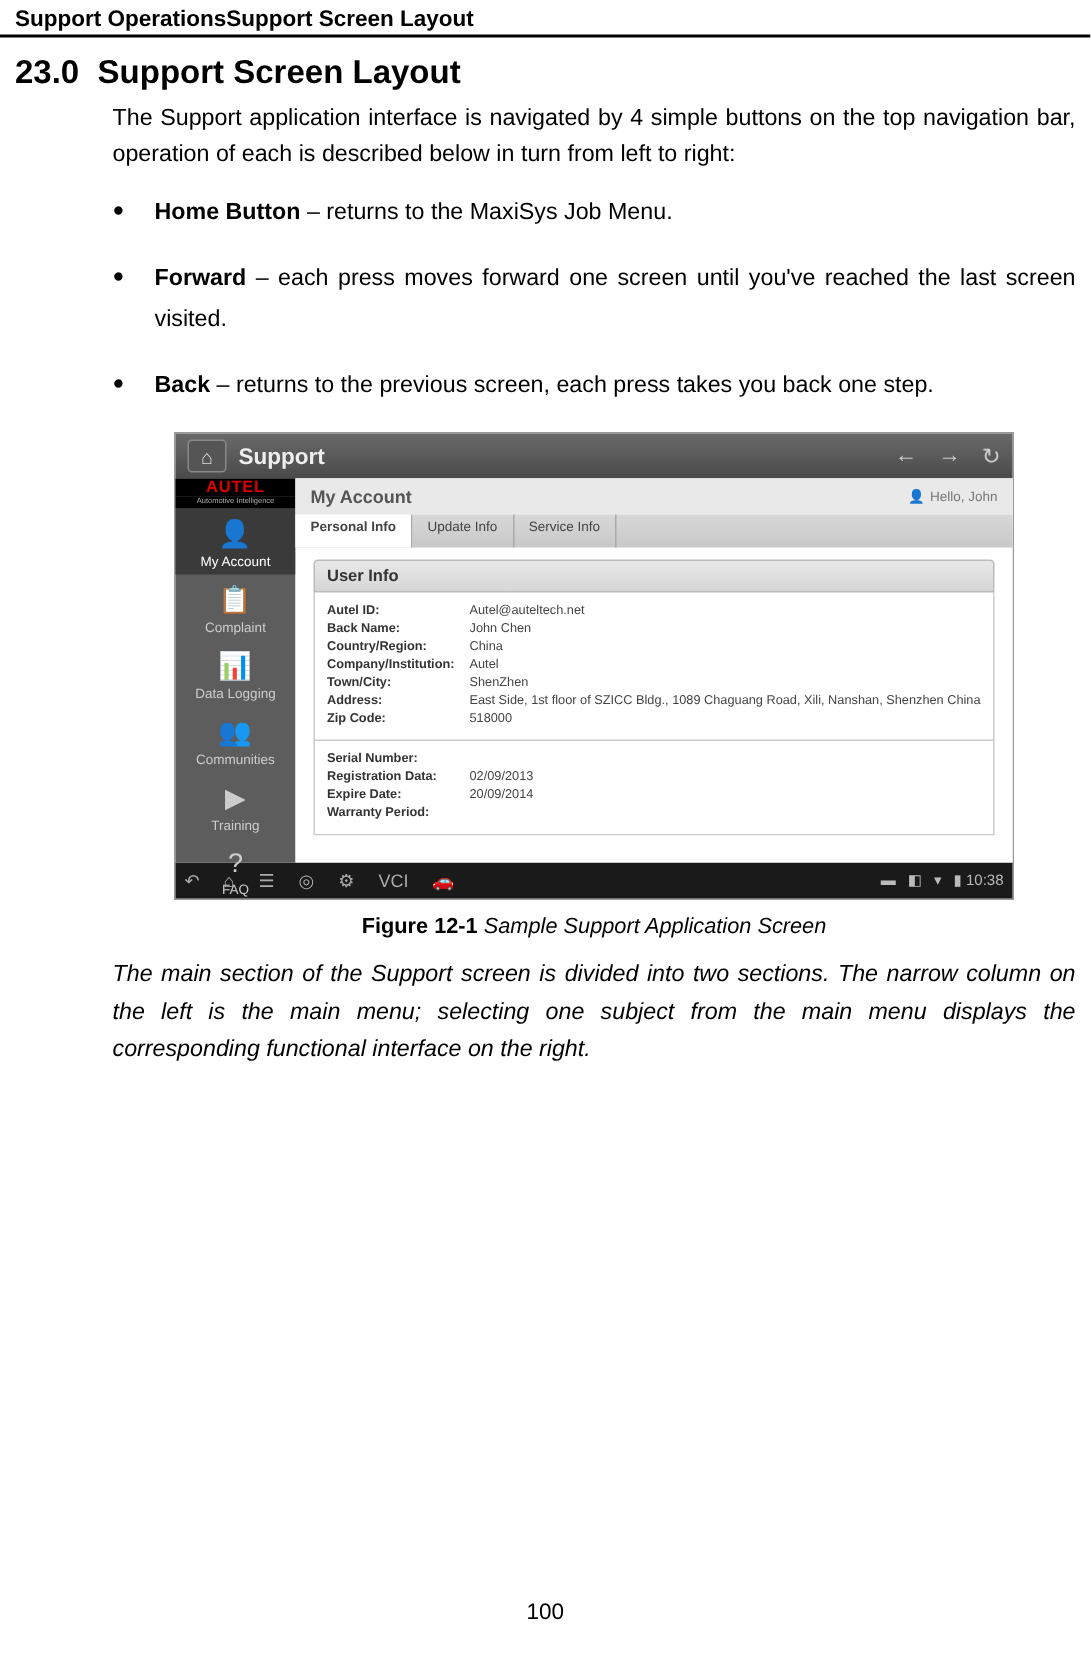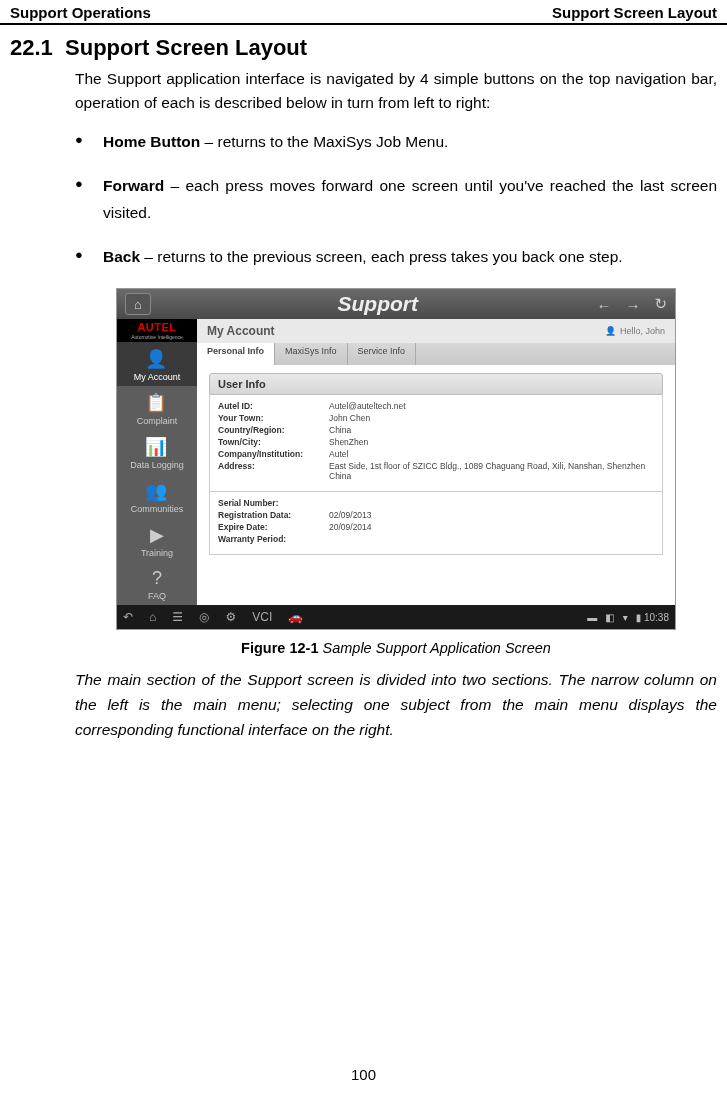--- a/index.html
+++ b/index.html
@@ -6,21 +6,21 @@
     body {
       font-family: Arial, Helvetica, sans-serif;
       width: 727px;
       height: 1105px;
       background: #fff;
       color: #000;
       position: relative;
     }
     .page-header {
       display: flex;
-      justify-content: space-between;
+      justify-content: flex-start;
       padding: 4px 10px 2px;
       font-weight: bold;
       font-size: 15px;
       border-bottom: 2px solid #000;
     }
     .section-title {
       font-size: 22px;
       font-weight: bold;
       padding: 10px 10px 6px;
     }
@@ -75,23 +75,23 @@
     .topbar-home {
       width: 26px; height: 22px;
       background: #555;
       border: 1px solid #888;
       border-radius: 3px;
       margin-right: 8px;
       display: flex; align-items: center; justify-content: center;
       font-size: 13px;
       color: #ddd;
     }
-    .topbar-title { flex: 1; text-align: center; font-size: 21px; font-weight: bold; color: #eee; font-style: italic; }
+    .topbar-title { flex: 1; text-align: left; font-size: 15px; font-weight: bold; color: #eee; }
     .topbar-nav { display: flex; gap: 14px; font-size: 15px; color: #ccc; }
-    .main-row { display: flex; height: 286px; }
+    .main-row { display: flex; height: 256px; }
     .sidebar {
       width: 80px;
       background: #5d5d5d;
       display: flex; flex-direction: column;
     }
     .side-logo {
       height: 26px;
       background: #000;
       color: #d00;
       font-weight: bold;
@@ -134,21 +134,21 @@
       border-radius: 3px 3px 0 0;
       padding: 4px 8px;
       font-size: 11px; font-weight: bold; color: #333;
       margin-top: 8px;
     }
     .panel-body {
       border: 1px solid #ccc; border-top: none;
       padding: 6px 8px 8px;
       font-size: 8.5px; color: #333;
     }
-    .info-row { display: flex; margin-bottom: 2px; gap: 16px; }
+    .info-row { display: flex; margin-bottom: 2px; }
     .info-label { width: 95px; font-weight: bold; color: #333;}
     .info-value { flex: 1; color: #444; }
     .bottombar {
       display: flex; align-items: center;
       background: #1a1a1a; height: 24px;
       padding: 0 6px;
       gap: 16px;
     }
     .bot-icon { color: #aaa; font-size: 12px; }
     .bot-right { margin-left: auto; display: flex; gap: 8px; align-items: center; color:#bbb; font-size:10px;}
@@ -174,21 +174,21 @@
   </style>
 </head>
 <body>
 
 <div class="page-header">
   <span>Support Operations</span>
   <span>Support Screen Layout</span>
 </div>
 
 <h2 class="section-title">
-  <span>22.1</span>&nbsp;&nbsp;<span>Support Screen Layout</span>
+  <span>23.0</span>&nbsp;&nbsp;<span>Support Screen Layout</span>
 </h2>
 
 <div class="content-wrap">
   <p class="intro-text">The Support application interface is navigated by 4 simple buttons on the top navigation bar, operation of each is described below in turn from left to right:</p>
 
   <ul class="bullet-list">
     <li class="bullet-item"><span class="bullet-term">Home Button</span><span> – returns to the MaxiSys Job Menu.</span></li>
     <li class="bullet-item"><span class="bullet-term">Forward</span><span> – each press moves forward one screen until you've reached the last screen visited.</span></li>
     <li class="bullet-item"><span class="bullet-term">Back</span><span> – returns to the previous screen, each press takes you back one step.</span></li>
   </ul>
@@ -238,49 +238,53 @@
         <div class="content-area">
           <div class="account-bar">
             <span>My Account</span>
             <span class="hello">
                 <span>👤</span>
                 <span>Hello, John</span>
               </span>
           </div>
           <div class="tabs">
             <div class="tab active">Personal Info</div>
-            <div class="tab">MaxiSys Info</div>
+            <div class="tab">Update Info</div>
             <div class="tab">Service Info</div>
           </div>
           <div class="panel">
             <div class="panel-header">User Info</div>
             <div class="panel-body">
               <div class="info-row">
                   <span class="info-label">Autel ID:</span>
                   <span class="info-value">Autel@auteltech.net</span>
                 </div>
               <div class="info-row">
-                  <span class="info-label">Your Town:</span>
+                  <span class="info-label">Back Name:</span>
                   <span class="info-value">John Chen</span>
                 </div>
               <div class="info-row">
                   <span class="info-label">Country/Region:</span>
                   <span class="info-value">China</span>
                 </div>
               <div class="info-row">
+                  <span class="info-label">Company/Institution:</span>
+                  <span class="info-value">Autel</span>
+                </div>
+              <div class="info-row">
                   <span class="info-label">Town/City:</span>
                   <span class="info-value">ShenZhen</span>
                 </div>
               <div class="info-row">
-                  <span class="info-label">Company/Institution:</span>
-                  <span class="info-value">Autel</span>
-                </div>
-              <div class="info-row">
                   <span class="info-label">Address:</span>
                   <span class="info-value">East Side, 1st floor of SZICC Bldg., 1089 Chaguang Road, Xili, Nanshan, Shenzhen China</span>
+                </div>
+              <div class="info-row">
+                  <span class="info-label">Zip Code:</span>
+                  <span class="info-value">518000</span>
                 </div>
             </div>
             <div class="panel-body">
               <div class="info-row">
                   <span class="info-label">Serial Number:</span>
                 </div>
               <div class="info-row">
                   <span class="info-label">Registration Data:</span>
                   <span class="info-value">02/09/2013</span>
                 </div>

